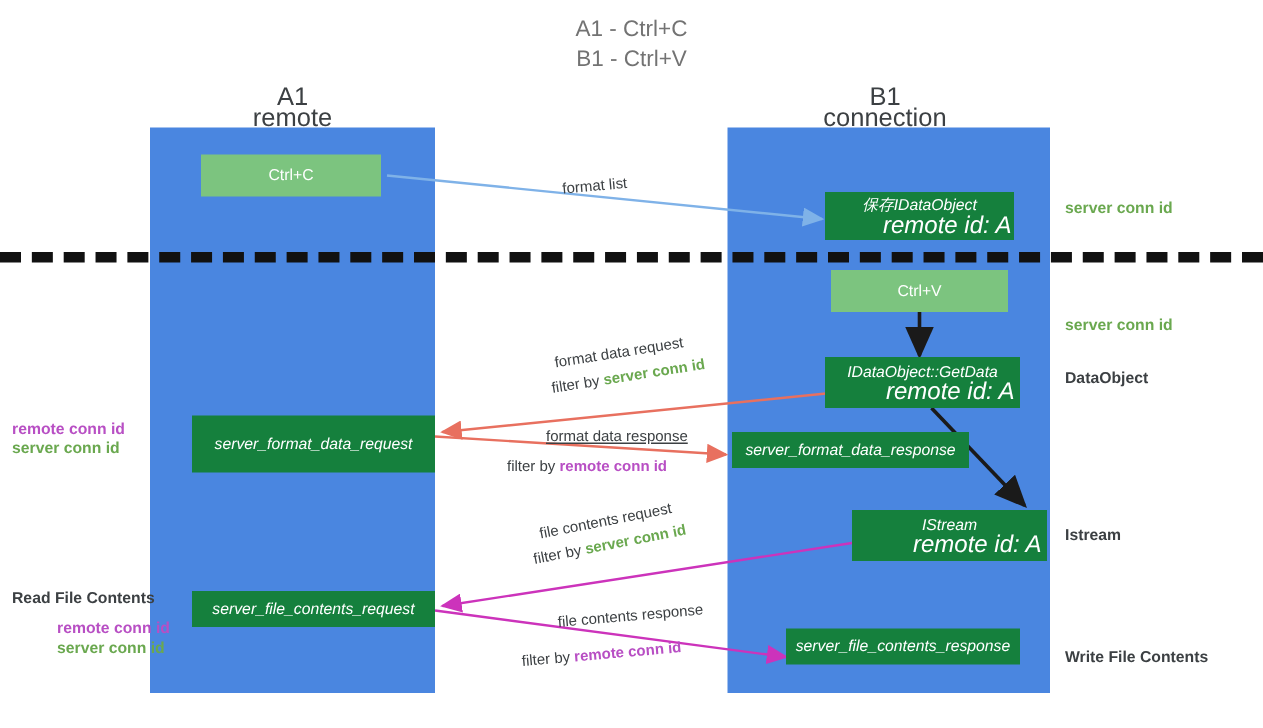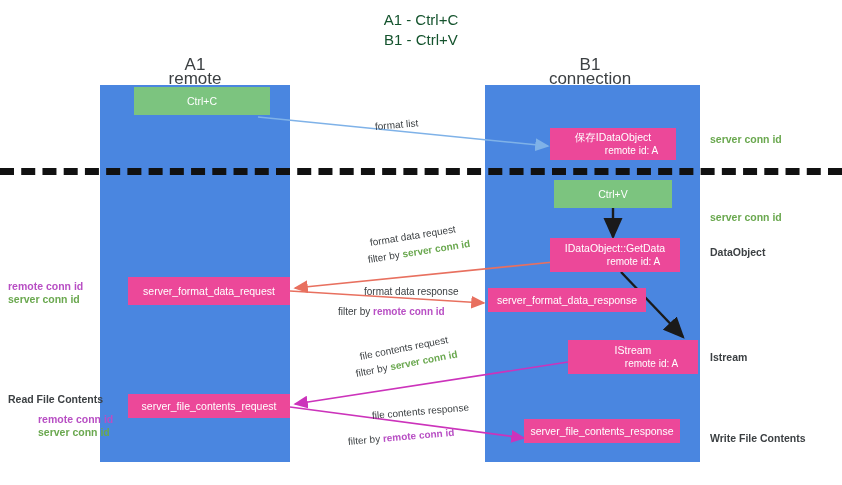--- a/index.html
+++ b/index.html
@@ -8,21 +8,21 @@
     background:#ffffff;
     font-family:"Liberation Sans","DejaVu Sans",sans-serif;
     position:relative;overflow:hidden;
     color:#3c4043;
   }
   #stage{position:absolute;left:0;top:0;width:842px;height:485px;}
   svg#wires{position:absolute;left:0;top:0;width:842px;height:485px;pointer-events:none;}
 
   .title{
     position:absolute;left:0;top:10px;width:842px;text-align:center;
-    font-size:15px;line-height:20px;color:#14532d;white-space:pre-line;
+    font-size:15px;line-height:20px;color:#737373;white-space:pre-line;
   }
 
   .colhead{
     position:absolute;text-align:center;font-size:17px;line-height:14px;
     color:#3c4043;white-space:pre-line;
   }
   .colhead.a1{left:120px;top:58px;width:150px;}
   .colhead.b1{left:510px;top:58px;width:160px;}
 
   .lane{
@@ -30,22 +30,22 @@
   }
   .lane.a{left:100px;top:85px;width:190px;height:377px;}
   .lane.b{left:485px;top:85px;width:215px;height:377px;}
 
   .box{
     position:absolute;box-sizing:border-box;
     display:flex;flex-direction:column;align-items:center;justify-content:center;
     color:#ffffff;font-size:10.5px;line-height:13px;text-align:center;
   }
   .box.green{background:#7cc47f;}
-  .box.orange{background:#ec4899;}
-  .box .l2{font-size:10px;margin-left:37px;}
+  .box.orange{background:#15803d;font-style:italic;}
+  .box .l2{font-size:16px;margin-left:37px;}
 
   .sidelabel{
     position:absolute;font-size:10.5px;line-height:14px;white-space:pre-line;
   }
   .green-t{color:#6aa84f;font-weight:bold;}
   .pink-t{color:#b84fc4;font-weight:bold;}
   .dark-t{color:#3c4043;font-weight:bold;}
 
   .edgelabel{
     position:absolute;font-size:10px;line-height:14px;color:#3c4043;
@@ -101,21 +101,21 @@
 
     <line x1="554" y1="262" x2="295" y2="288" stroke="#e8705f" stroke-width="1.6" marker-end="url(#ar-red)"></line>
 
     <line x1="290" y1="291" x2="484" y2="303" stroke="#e8705f" stroke-width="1.6" marker-end="url(#ar-red)"></line>
 
     <line x1="568" y1="362" x2="295" y2="404" stroke="#cc33bb" stroke-width="1.6" marker-end="url(#ar-mag)"></line>
 
     <line x1="290" y1="407" x2="524" y2="438" stroke="#cc33bb" stroke-width="1.6" marker-end="url(#ar-mag)"></line>
   </svg>
 
-  <div class="box green" style="left:134px;top:87px;width:136px;height:28px;">
+  <div class="box green" style="left:134px;top:103px;width:120px;height:28px;">
     <span>Ctrl+C</span>
   </div>
 
   <div class="box orange" style="left:550px;top:128px;width:126px;height:32px;">
     <span>保存IDataObject</span>
     <span class="l2">remote id: A</span>
   </div>
 
   <div class="box green" style="left:554px;top:180px;width:118px;height:28px;">
     <span>Ctrl+V</span>
@@ -124,21 +124,21 @@
   <div class="box orange" style="left:550px;top:238px;width:130px;height:34px;">
     <span>IDataObject::GetData</span>
     <span class="l2">remote id: A</span>
   </div>
 
   <div class="box orange" style="left:568px;top:340px;width:130px;height:34px;">
     <span>IStream</span>
     <span class="l2">remote id: A</span>
   </div>
 
-  <div class="box orange" style="left:128px;top:277px;width:162px;height:28px;">
+  <div class="box orange" style="left:128px;top:277px;width:162px;height:38px;">
     <span>server_format_data_request</span>
   </div>
 
   <div class="box orange" style="left:488px;top:288px;width:158px;height:24px;">
     <span>server_format_data_response</span>
   </div>
 
   <div class="box orange" style="left:128px;top:394px;width:162px;height:24px;">
     <span>server_file_contents_request</span>
   </div>
@@ -149,21 +149,21 @@
 
   <div class="edgelabel rot-small" style="left:375px;top:120px;">format list</div>
 
   <div class="edgelabel rot-up" style="left:370px;top:236px;">
     <span>format data request</span>
   </div>
   <div class="edgelabel rot-up" style="left:368px;top:253px;">
     <span>filter by </span><b class="green-t">server conn id</b>
   </div>
 
-  <div class="edgelabel" style="left:364px;top:285px;">
+  <div class="edgelabel" style="left:364px;top:285px;text-decoration:underline;">
     <span>format data response</span>
   </div>
   <div class="edgelabel" style="left:338px;top:305px;">
     <span>filter by </span><b class="pink-t">remote conn id</b>
   </div>
 
   <div class="edgelabel rot-up2" style="left:360px;top:350px;">
     <span>file contents request</span>
   </div>
   <div class="edgelabel rot-up2" style="left:356px;top:367px;">

